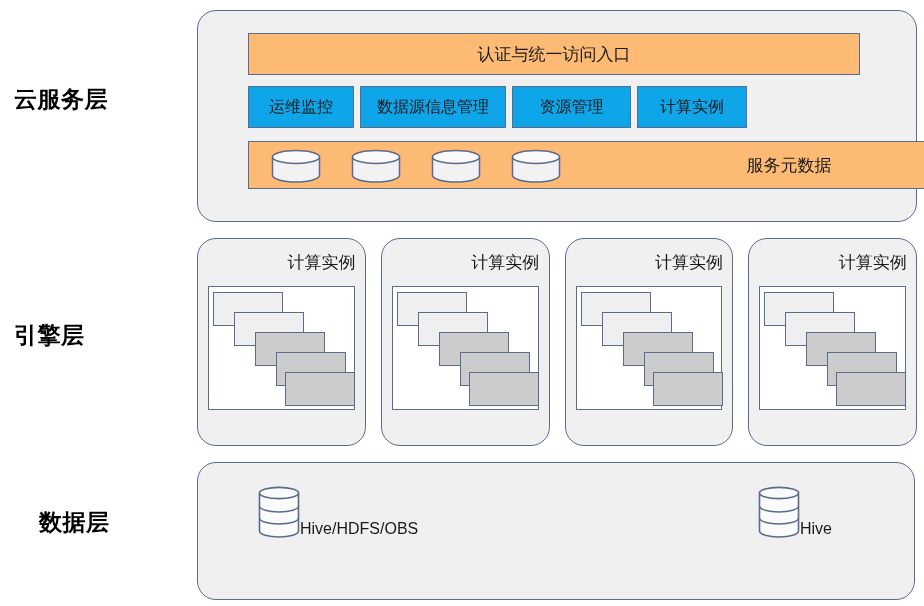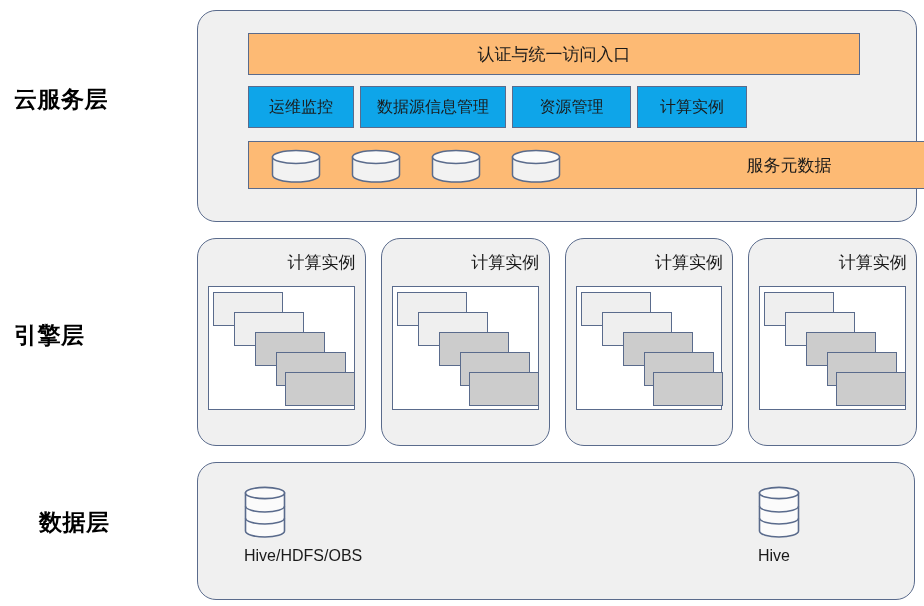--- a/index.html
+++ b/index.html
@@ -201,23 +201,24 @@
     position: absolute;
     left: 46px;
     top: 23px;
     right: 26px;
     display: flex;
     justify-content: space-between;
     align-items: flex-start;
   }
   .db-item {
     display: flex;
-    flex-direction: column;
-    align-items: flex-start;
+    flex-direction: row;
+    align-items: flex-end;
     width: 130px;
+    margin-left: 14px;
   }
   .db-cyl { width: 42px; height: 52px; }
   .db-cyl svg { display: block; }
   .db-label {
     margin-top: 9px;
     font-size: 16px;
     color: #1a1a1a;
     white-space: nowrap;
     text-align: center;
   }

